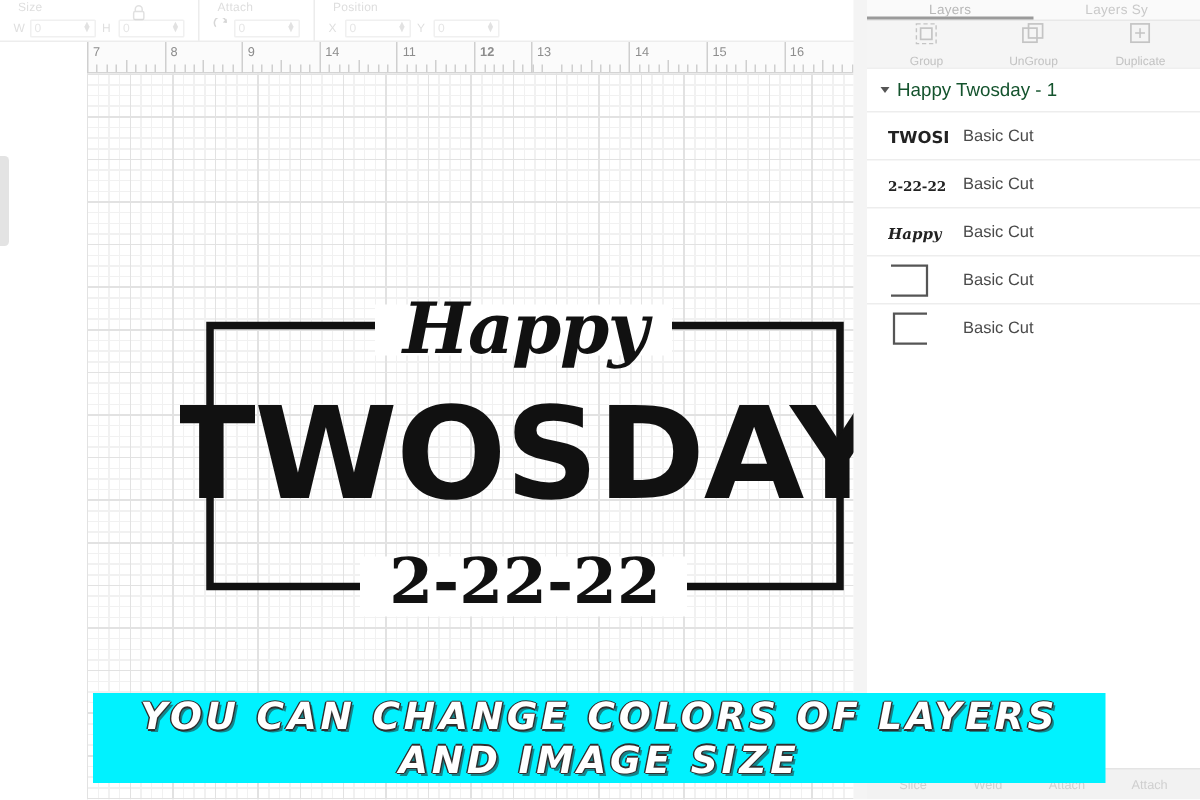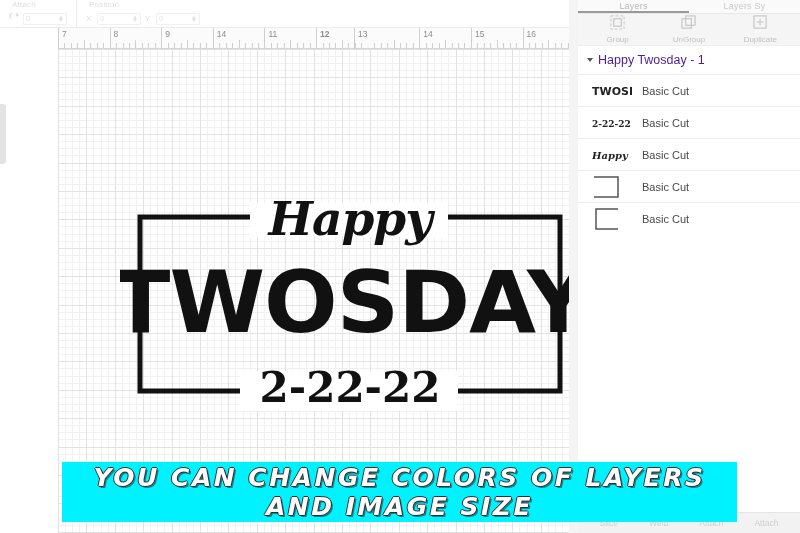--- a/index.html
+++ b/index.html
@@ -99,21 +99,21 @@
   }
   .pa-btn { display: flex; flex-direction: column; align-items: center; gap: 1px; width: 56px; }
   .pa-btn .glyph { opacity: .30; }
   .pa-btn .lbl { font-size: 8px; color: #c2c2c2; }
 
   .group-header {
     display: flex; align-items: center; gap: 6px;
     padding: 7px 0 7px 8px; background: #fff;
   }
   .tri { width: 0; height: 0; border-left: 4px solid #555; border-top: 3px solid transparent; border-bottom: 3px solid transparent; transform: rotate(90deg); margin-left: 2px; }
-  .group-title { font-size: 12.5px; color: #4c1d95; }
+  .group-title { font-size: 12.5px; color: #14532d; }
 
   .layer-list { border-top: 0; }
   .layer-row {
     display: flex; align-items: center; height: 32px;
     border-top: 1px solid #ededed; padding-left: 14px; background: #fff;
   }
   .layer-thumb {
     width: 44px; height: 26px; display: flex; align-items: center; justify-content: flex-start;
     flex: 0 0 44px; overflow: hidden;
   }
@@ -144,20 +144,41 @@
   }
   .banner-line.l2 { margin-top: 4px; }
 </style>
 </head>
 <body>
 
 <div id="app">
 
   <div class="toolbar">
 
+    <div class="tb-group">
+      <span class="tb-label">Size</span>
+      <span class="lock-icon">
+        <svg width="9" height="11" viewBox="0 0 9 11">
+            <path d="M2.2 4.6V3.2a2.3 2.3 0 014.6 0v1.4" fill="none" stroke="#777" stroke-width="1"></path>
+            <rect x="1.1" y="4.6" width="6.8" height="5.4" rx="1" fill="none" stroke="#777" stroke-width="1"></rect>
+          </svg>
+      </span>
+      <div class="tb-row">
+        <span class="fld-tag">W</span>
+        <span class="fld">
+          <span class="val">0</span>
+          <span class="spin">▲<br>▼</span>
+        </span>
+        <span class="fld-tag">H</span>
+        <span class="fld">
+          <span class="val">0</span>
+          <span class="spin">▲<br>▼</span>
+        </span>
+      </div>
+    </div>
 
     <div class="tb-group">
       <span class="tb-label">Attach</span>
       <span class="rot-icon">
         <svg width="11" height="11" viewBox="0 0 12 12">
             <path d="M9.6 3.3A4.3 4.3 0 102 6.3" fill="none" stroke="#6f6f6f" stroke-width="1.1"></path>
             <path d="M9.9 0.6l.2 3.1-3-.5z" fill="#6f6f6f"></path>
           </svg>
       </span>
       <div class="tb-row">

